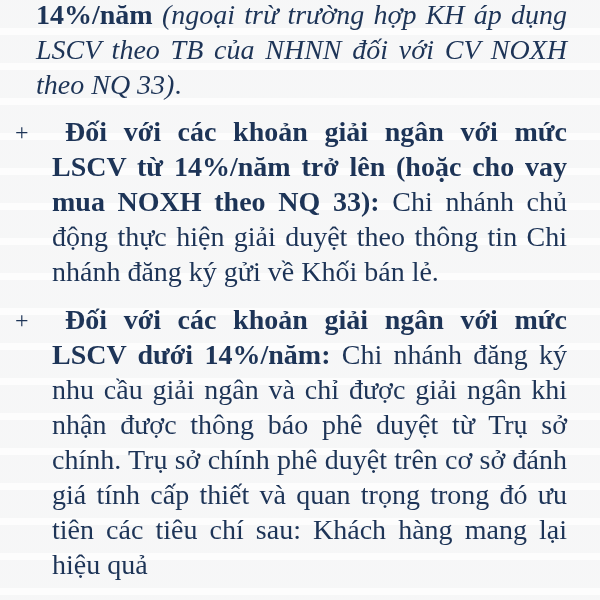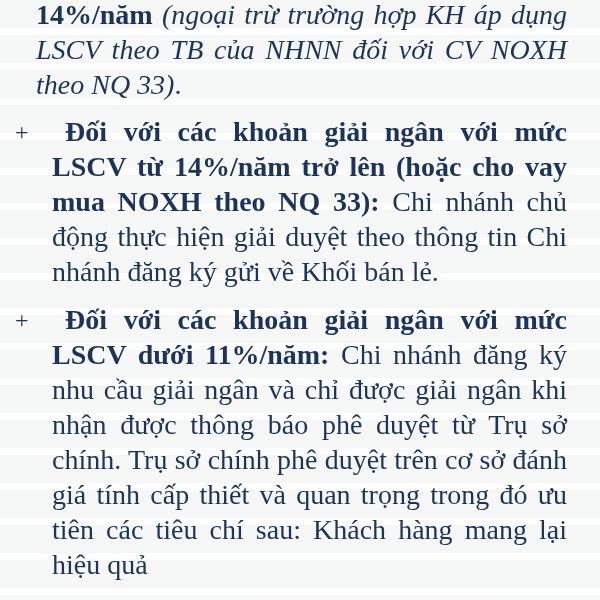--- a/index.html
+++ b/index.html
@@ -66,17 +66,17 @@
 
     <p class="para intro-para"><span class="b">14%/năm</span><span class="i"> (ngoại trừ trường hợp KH áp dụng LSCV theo TB của NHNN đối với CV NOXH theo NQ 33)</span><span>.</span></p>
 
     <div class="bullet-item">
       <span class="bullet-marker">+</span>
       <span class="btext"><span class="b">Đối với các khoản giải ngân với mức LSCV từ 14%/năm trở lên (hoặc cho vay mua NOXH theo NQ 33):</span><span> Chi nhánh chủ động thực hiện giải duyệt theo thông tin Chi nhánh đăng ký gửi về Khối bán lẻ.</span></span>
     </div>
 
     <div class="bullet-item">
       <span class="bullet-marker">+</span>
-      <span class="btext"><span class="b">Đối với các khoản giải ngân với mức LSCV dưới 11%/năm:</span><span> Chi nhánh đăng ký nhu cầu giải ngân và chỉ được giải ngân khi nhận được thông báo phê duyệt từ Trụ sở chính. Trụ sở chính phê duyệt trên cơ sở đánh giá tính cấp thiết và quan trọng trong đó ưu tiên các tiêu chí sau: Khách hàng mang lại hiệu quả</span></span>
+      <span class="btext"><span class="b">Đối với các khoản giải ngân với mức LSCV dưới 14%/năm:</span><span> Chi nhánh đăng ký nhu cầu giải ngân và chỉ được giải ngân khi nhận được thông báo phê duyệt từ Trụ sở chính. Trụ sở chính phê duyệt trên cơ sở đánh giá tính cấp thiết và quan trọng trong đó ưu tiên các tiêu chí sau: Khách hàng mang lại hiệu quả</span></span>
     </div>
 
   </div>
 </div>
 
 </body></html>

